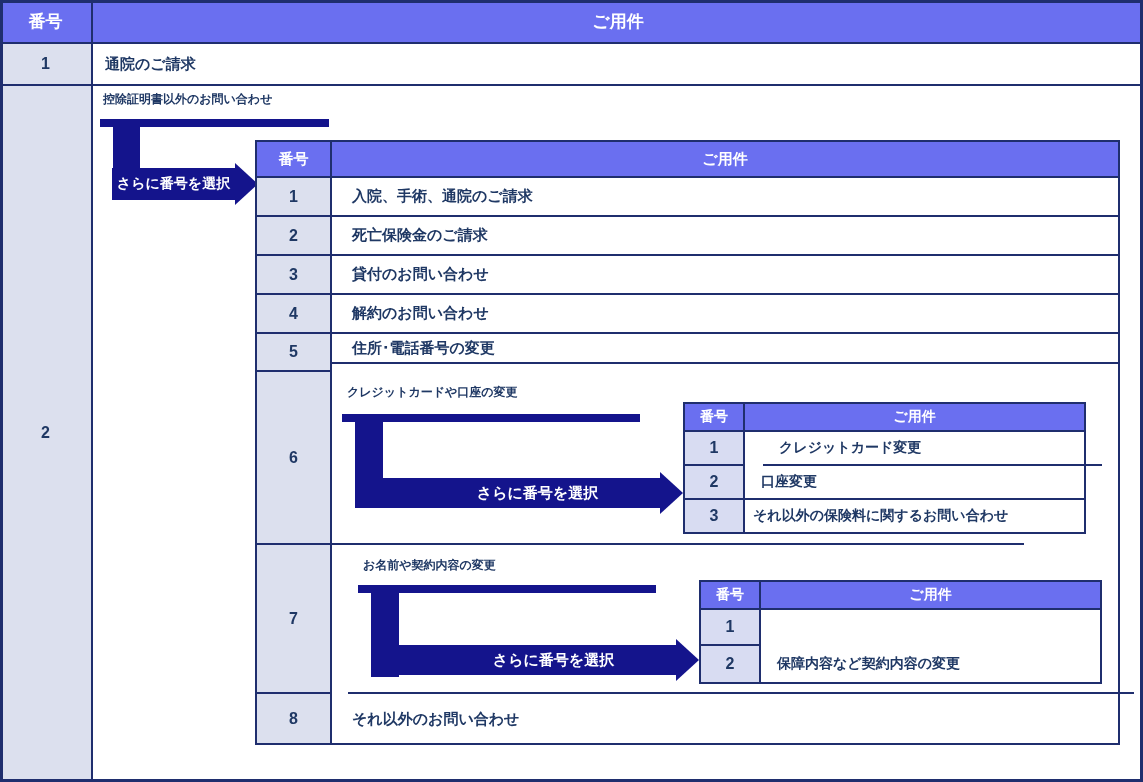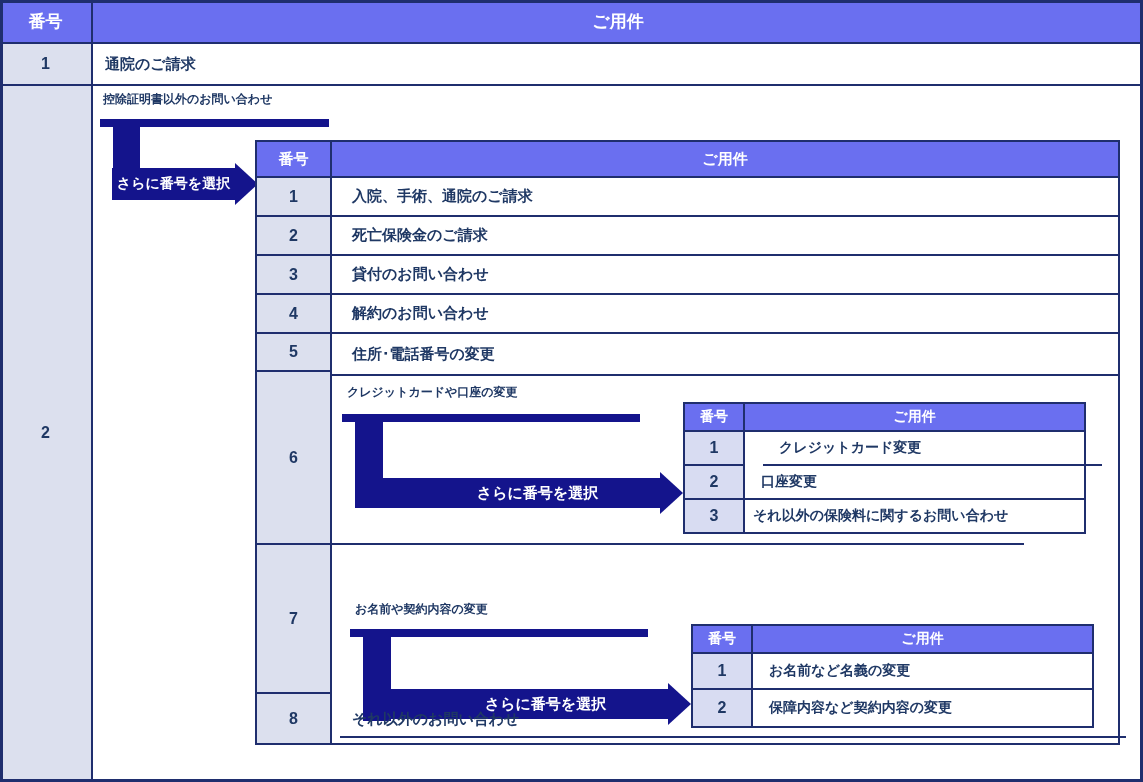--- a/index.html
+++ b/index.html
@@ -58,21 +58,21 @@
     <div class="abs cell numfill numtxt br bb" style="left:0;top:75px;width:75px;height:39px;">2</div>
     <div class="abs cell lbl bb" style="left:75px;top:75px;width:786px;height:39px;">死亡保険金のご請求</div>
 
     <div class="abs cell numfill numtxt br bb" style="left:0;top:114px;width:75px;height:39px;">3</div>
     <div class="abs cell lbl bb" style="left:75px;top:114px;width:786px;height:39px;">貸付のお問い合わせ</div>
 
     <div class="abs cell numfill numtxt br bb" style="left:0;top:153px;width:75px;height:39px;">4</div>
     <div class="abs cell lbl bb" style="left:75px;top:153px;width:786px;height:39px;">解約のお問い合わせ</div>
 
     <div class="abs cell numfill numtxt br bb" style="left:0;top:192px;width:75px;height:38px;">5</div>
-    <div class="abs cell lbl bb" style="left:75px;top:192px;width:786px;height:42px;">住所･電話番号の変更</div>
+    <div class="abs cell lbl bb" style="left:75px;top:192px;width:786px;height:30px;">住所･電話番号の変更</div>
 
     <div class="abs cell numfill numtxt br bb" style="left:0;top:230px;width:75px;height:173px;">6</div>
     <div class="abs bb" style="left:75px;top:230px;width:692px;height:173px;">
       <div class="abs title-txt" style="left:15px;top:12px;">クレジットカードや口座の変更</div>
       <div class="abs bar" style="left:10px;top:42px;width:298px;height:8px;"></div>
       <div class="abs bar" style="left:23px;top:50px;width:28px;height:86px;"></div>
       <div class="abs aband s15" style="left:23px;top:106px;width:305px;height:30px;padding-left:60px;">さらに番号を選択</div>
       <div class="abs ahead" style="left:328px;top:100px;"></div>
 
       <div class="abs tbl" style="left:351px;top:30px;width:403px;height:132px;">
@@ -81,32 +81,31 @@
         <div class="abs cell numfill-n numtxt br bb" style="left:0;top:28px;width:60px;height:34px;">1</div>
         <div class="abs cell lbl bb s14" style="left:60px;top:28px;width:339px;height:34px;padding-left:16px;margin-left:18px;">クレジットカード変更</div>
         <div class="abs cell numfill-n numtxt br bb" style="left:0;top:62px;width:60px;height:34px;">2</div>
         <div class="abs cell lbl bb s14" style="left:60px;top:62px;width:339px;height:34px;padding-left:16px;">口座変更</div>
         <div class="abs cell numfill-n numtxt br" style="left:0;top:96px;width:60px;height:32px;">3</div>
         <div class="abs cell lbl s14" style="left:64px;top:96px;width:339px;height:32px;padding-left:4px;">それ以外の保険料に関するお問い合わせ</div>
       </div>
     </div>
 
     <div class="abs cell numfill numtxt br bb" style="left:0;top:403px;width:75px;height:149px;">7</div>
-    <div class="abs bb" style="left:83px;top:403px;width:786px;height:149px;margin-top:44px;">
+    <div class="abs bb" style="left:91px;top:403px;width:786px;height:149px;">
       <div class="abs title-txt" style="left:15px;top:12px;">お名前や契約内容の変更</div>
       <div class="abs bar" style="left:10px;top:40px;width:298px;height:8px;"></div>
       <div class="abs bar" style="left:23px;top:48px;width:28px;height:84px;"></div>
       <div class="abs aband s15" style="left:23px;top:100px;width:305px;height:30px;padding-left:60px;">さらに番号を選択</div>
       <div class="abs ahead" style="left:328px;top:94px;"></div>
 
       <div class="abs tbl" style="left:351px;top:35px;width:403px;height:104px;">
         <div class="abs cell hdr br bb s14" style="left:0;top:0;width:60px;height:28px;">番号</div>
         <div class="abs cell hdr bb s14" style="left:60px;top:0;width:339px;height:28px;">ご用件</div>
         <div class="abs cell numfill-n numtxt br bb" style="left:0;top:28px;width:60px;height:36px;">1</div>
-        <div class="abs cell lbl bb s14" style="left:60px;top:28px;width:339px;height:36px;padding-left:16px;">お名前など名義の変更</div>
         <div class="abs cell numfill-n numtxt br" style="left:0;top:64px;width:60px;height:36px;">2</div>
         <div class="abs cell lbl s14" style="left:60px;top:64px;width:339px;height:36px;padding-left:16px;">保障内容など契約内容の変更</div>
       </div>
     </div>
 
     <div class="abs cell numfill numtxt br" style="left:0;top:552px;width:75px;height:49px;">8</div>
     <div class="abs cell lbl" style="left:75px;top:552px;width:786px;height:50px;">それ以外のお問い合わせ</div>
   </div>
 </div>
 

